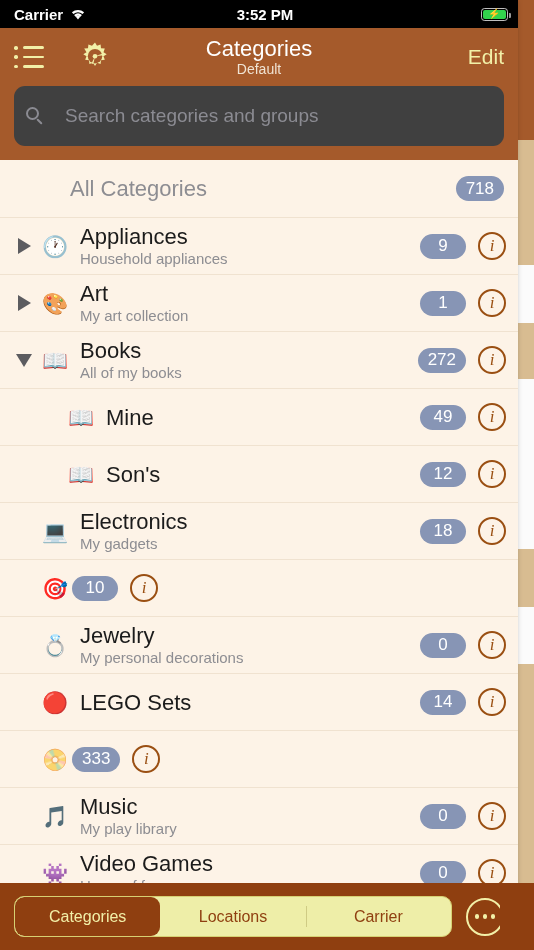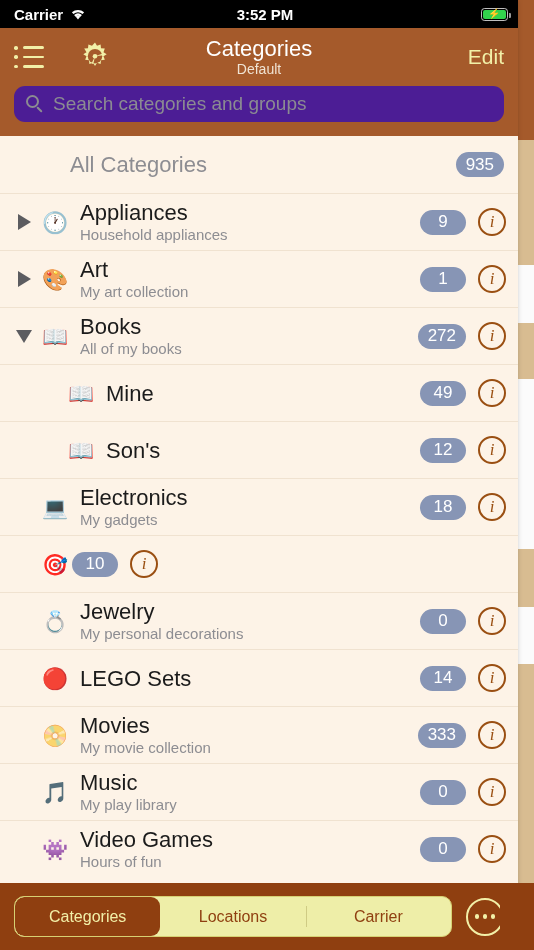--- a/index.html
+++ b/index.html
@@ -46,22 +46,22 @@
   .icon-list .dot { width:3.5px; height:3.5px; border-radius:50%; background:#f2f0a8;}
   .icon-list .bar { height:2.6px; flex:1; background:#f2f0a8; border-radius:2px;}
   .gear { width:34px; height:34px; position:relative; }
   .nav-title-wrap { position:absolute; left:0; right:0; text-align:center; pointer-events:none; }
   .nav-title { color:#ffffff; font-size:22px; line-height:24px; }
   .nav-sub { color:#f0e3d3; font-size:14px; line-height:17px; }
   .nav-edit { margin-left:auto; color:#f2f0a8; font-size:21px; z-index:2;}
 
   
   .searchwrap { background:#a55a2b; padding:0 14px 14px 14px; }
-  .searchbar { height:36px; background:#4c1d95; border-radius:11px; display:flex; align-items:center;
-               padding:0 12px; gap:9px;}
+  .searchbar { height:60px; background:#404040; border-radius:11px; display:flex; align-items:center;
+               padding:0 12px; gap:21px;}
   .search-ic { width:18px; height:18px; position:relative; flex:none;}
   .search-ic .circ { position:absolute; left:0; top:0; width:13px; height:13px; border:2px solid #8b8b92;
                      border-radius:50%;}
   .search-ic .hand { position:absolute; left:11px; top:11px; width:7px; height:2px; background:#8b8b92;
                      transform:rotate(45deg); transform-origin:left center; border-radius:2px;}
   .search-ph { color:#8b8b92; font-size:19px; }
 
   
   .list { background:#fdf3e7; height:737px; overflow:hidden; }
   .allrow { height:57px; display:flex; align-items:center; padding-left:70px; padding-right:14px; }
@@ -180,21 +180,21 @@
             <span class="hand"></span>
         </div>
         <div class="search-ph">Search categories and groups</div>
       </div>
     </div>
 
     <div class="list" id="list">
       <div class="allrow">
         <div class="lbl">All Categories</div>
         <div style="flex:1"></div>
-        <div class="badge" style="margin-right:0">935</div>
+        <div class="badge" style="margin-right:0">718</div>
       </div>
 
     <div class="row">
           <div class="tri">
             <i class="right"></i>
           </div>
           <div class="emoji">🕐</div>
           <div class="texts">
             <div class="title">Appliances</div>
             <div class="sub">Household appliances</div>
@@ -277,24 +277,20 @@
           <div class="emoji">🔴</div>
           <div class="texts">
             <div class="title">LEGO Sets</div>
           </div>
           <div class="badge">14</div>
           <div class="info">i</div>
         </div>
         <div class="row">
           <div class="tri"></div>
           <div class="emoji">📀</div>
-          <div class="texts">
-            <div class="title">Movies</div>
-            <div class="sub">My movie collection</div>
-          </div>
           <div class="badge">333</div>
           <div class="info">i</div>
         </div>
         <div class="row">
           <div class="tri"></div>
           <div class="emoji">🎵</div>
           <div class="texts">
             <div class="title">Music</div>
             <div class="sub">My play library</div>
           </div>

